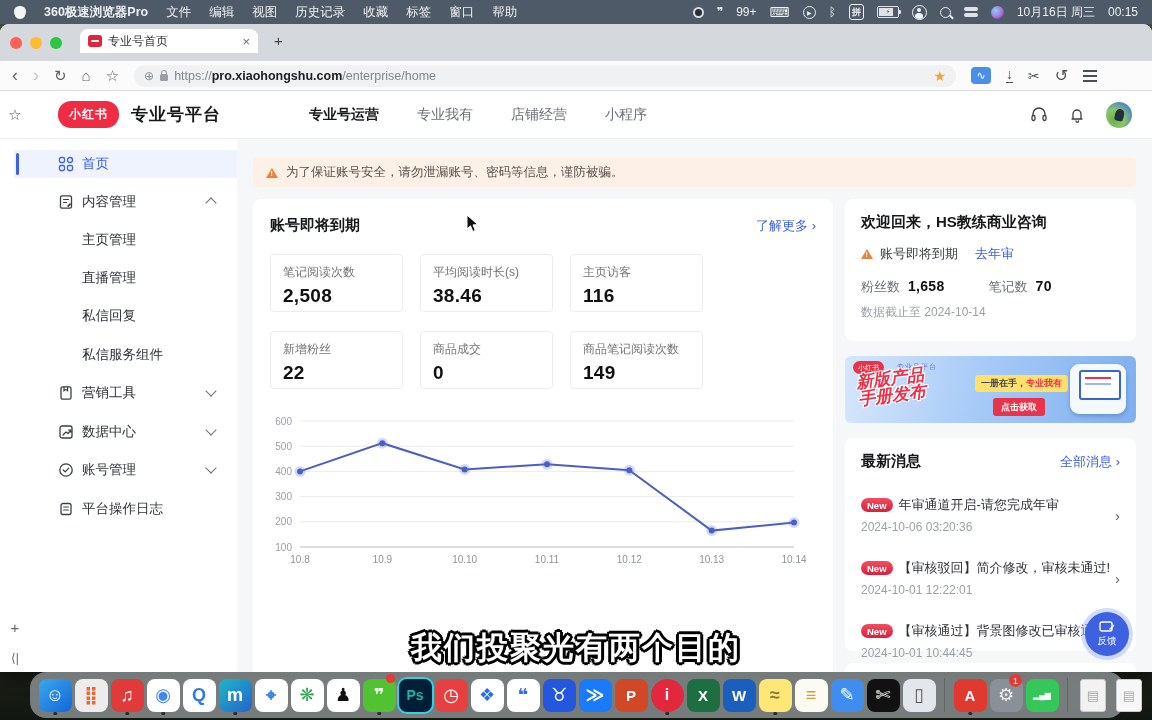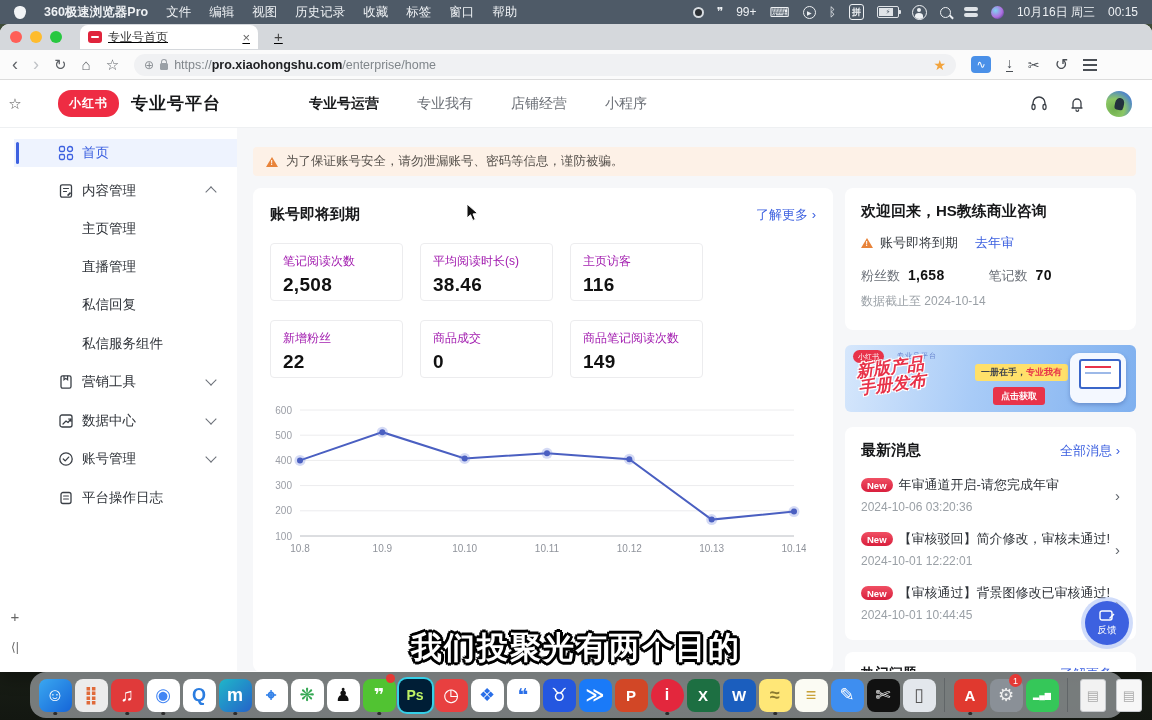--- a/index.html
+++ b/index.html
@@ -24,21 +24,21 @@
   .mag::after{content:"";position:absolute;width:5px;height:1.5px;background:#eef1f4;transform:rotate(45deg);right:-4px;bottom:-1px;}
   .cc-icon{display:inline-flex;flex-direction:column;gap:2px;}
   .cc-icon span{width:14px;height:4px;border-radius:2px;background:#dfe3e7;position:relative;}
   .siri{width:13px;height:13px;border-radius:50%;background:radial-gradient(circle at 35% 35%,#7fd4f0,#b06ee0 55%,#28306e);display:inline-block;}
   .person-circ{width:13px;height:13px;border-radius:50%;border:1.3px solid #eef1f4;position:relative;display:inline-block;overflow:hidden;}
   .person-circ::before{content:"";position:absolute;left:4px;top:2.5px;width:4px;height:4px;border-radius:50%;background:#eef1f4;}
   .person-circ::after{content:"";position:absolute;left:2px;top:7.5px;width:8px;height:6px;border-radius:50% 50% 0 0;background:#eef1f4;}
   
   .bwindow{position:absolute;top:24px;left:0;width:1152px;height:648px;border-radius:9px 9px 0 0;overflow:hidden;
     background:#fff;box-shadow:0 4px 18px rgba(0,0,0,.45);z-index:10;}
-  .tabstrip{height:26px;background:#d5d8dc;display:flex;align-items:flex-end;padding:1px 10px;box-sizing:border-box;text-decoration:underline;}
+  .tabstrip{height:37px;background:#d5d8dc;display:flex;align-items:flex-end;padding:8px 10px;box-sizing:border-box;}
   .lights{display:flex;gap:8px;align-items:center;height:100%;}
   .light{width:12px;height:12px;border-radius:50%;}
   .light.red{background:#ff5f57;} .light.yellow{background:#febc2e;} .light.green{background:#28c840;}
   .tab{margin-left:18px;width:178px;height:24px;background:#fff;border-radius:8px 8px 0 0;display:flex;align-items:center;
     padding:0 8px;box-sizing:border-box;font-size:12px;color:#333;gap:6px;}
   .favicon{width:14px;height:12px;border-radius:3px;background:#e0243c;flex:none;display:flex;align-items:center;justify-content:center;}
   .favicon i{display:block;width:8px;height:1.6px;background:#fff;border-radius:1px;}
   .tab-title{flex:1;overflow:hidden;white-space:nowrap;}
   .tab-close{color:#666;font-size:13px;cursor:default;}
   .newtab{margin-left:16px;margin-bottom:4px;color:#444;font-size:15px;}
@@ -86,21 +86,21 @@
     display:flex;align-items:center;padding:0 13px;box-sizing:border-box;font-size:12.5px;color:#55504b;gap:8px;}
   .tri{width:0;height:0;border-left:6px solid transparent;border-right:6px solid transparent;border-bottom:10px solid #e8833a;position:relative;flex:none;}
   .tri span{position:absolute;left:-1.5px;top:2px;color:#fff;font-size:7px;font-weight:bold;}
   .card{position:absolute;background:#fff;border-radius:8px;box-sizing:border-box;}
   .maincard{left:16px;top:61px;width:580px;height:484px;padding:17px;}
   .card-titlerow{display:flex;align-items:center;}
   .card-title{font-size:15px;font-weight:bold;color:#17181a;}
   .more-link{margin-left:auto;font-size:13px;color:#3d61e0;}
   .stats{display:grid;grid-template-columns:repeat(3,133px);grid-auto-rows:58px;column-gap:17px;row-gap:19px;margin-top:19px;}
   .stat{border:1px solid #ececee;border-radius:4px;padding:9px 12px;box-sizing:border-box;}
-  .stat .lb{font-size:12px;color:#a21caf;}
+  .stat .lb{font-size:12px;color:#737373;}
   .stat .vl{font-size:19px;font-weight:bold;color:#111;margin-top:4px;letter-spacing:.3px;}
   #trend-svg{position:absolute;left:13px;top:212px;width:540px;height:160px;font-family:"Liberation Sans",sans-serif;}
   .rightcol-card1{left:608px;top:61px;width:291px;height:142px;padding:14px 16px;}
   .welcome-title{font-size:15px;font-weight:bold;color:#17181a;}
   .warn-row{display:flex;align-items:center;gap:7px;margin-top:13px;font-size:13px;color:#3c4046;}
   .go-review{color:#3d61e0;margin-left:10px;}
   .cnt-row{display:flex;align-items:baseline;margin-top:15px;font-size:13px;color:#6b7078;gap:8px;}
   .cnt-row b{font-size:14px;color:#111;letter-spacing:.3px;}
   .cnt-gap{width:28px;}
   .data-until{margin-top:8px;font-size:12px;color:#9aa0a6;}
@@ -110,21 +110,21 @@
   .promo-plat{position:absolute;left:52px;top:6px;font-size:7px;color:#5d79c9;letter-spacing:1px;}
   .promo-title{position:absolute;left:12px;top:14px;font-size:17px;line-height:17px;font-weight:bold;font-style:italic;color:#e8334a;
     transform:rotate(-7deg);text-shadow:1px 1px 0 #fff,-1px -1px 0 #fff,1px -1px 0 #fff,-1px 1px 0 #fff;white-space:pre-line;}
   .promo-tag{position:absolute;left:130px;top:19px;background:#ffe06a;border-radius:3px;font-size:9px;padding:2px 6px;color:#41454d;font-weight:bold;}
   .promo-tag b{color:#e8334a;}
   .promo-cta{position:absolute;left:148px;top:42px;background:#e8334a;color:#fff;font-size:9px;border-radius:3px;padding:2.5px 8px;font-weight:bold;}
   .promo-book{position:absolute;right:10px;top:8px;width:56px;height:50px;background:#f4f8ff;border-radius:9px;box-shadow:0 2px 4px rgba(40,70,140,.35);}
   .promo-book::before{content:"";position:absolute;left:9px;top:6px;width:38px;height:26px;background:#fff;border:2px solid #3a66c9;border-radius:3px;}
   .promo-book::after{content:"";position:absolute;left:15px;top:13px;width:26px;height:2px;background:#e8334a;box-shadow:0 6px 0 #9db9e8;}
   .rightcol-card2{left:608px;top:300px;width:291px;height:213px;padding:14px 16px;}
-  .msg-row{display:flex;align-items:center;margin-top:16px;}
+  .msg-row{display:flex;align-items:center;margin-top:25px;}
   .msg-body{flex:1;min-width:0;}
   .msg-line{display:flex;align-items:center;gap:6px;font-size:13px;color:#2e3238;white-space:nowrap;}
   .new-badge{background:linear-gradient(180deg,#f04f63,#d91f3d);color:#fff;font-size:9.5px;font-weight:bold;border-radius:8px;padding:1.5px 6px;flex:none;}
   .msg-time{font-size:12px;color:#9aa0a6;margin-top:6px;}
   .msg-chev{color:#5f646b;font-size:15px;margin-left:6px;}
   .rightcol-card3{left:608px;top:525px;width:291px;height:40px;padding:13px 16px;border-radius:8px 8px 0 0;}
   .feedback{position:absolute;left:844px;top:470px;width:52px;height:52px;border-radius:50%;background:rgba(170,192,245,.55);
     display:flex;align-items:center;justify-content:center;z-index:9;}
   .feedback-inner{width:44px;height:44px;border-radius:50%;background:#3d61e0;color:#fff;display:flex;flex-direction:column;
     align-items:center;justify-content:center;gap:1px;}
@@ -523,21 +523,21 @@
       </div>
       <div class="dock-item">
         <div class="dock-glyph" style="background: rgb(255, 255, 255); color: rgb(17, 17, 17);">♟</div>
       </div>
       <div class="dock-item">
         <div class="dock-glyph" style="background: rgb(81, 195, 50); color: rgb(255, 255, 255);">❞</div>
         <span class="dock-badge dot"></span>
         <span class="dock-dot"></span>
       </div>
       <div class="dock-item">
-        <div class="dock-glyph" style="background: rgb(0, 30, 54); color: #bef264; font-size: 14px; box-shadow: rgb(53, 208, 232) 0px 0px 0px 2px;">Ps</div>
+        <div class="dock-glyph" style="background: rgb(0, 30, 54); color: #14b8a6; font-size: 14px; box-shadow: rgb(53, 208, 232) 0px 0px 0px 2px;">Ps</div>
       </div>
       <div class="dock-item">
         <div class="dock-glyph" style="background: rgb(232, 64, 64); color: rgb(255, 255, 255);">◷</div>
       </div>
       <div class="dock-item">
         <div class="dock-glyph" style="background: rgb(255, 255, 255); color: rgb(42, 111, 232);">❖</div>
       </div>
       <div class="dock-item">
         <div class="dock-glyph" style="background: rgb(255, 255, 255); color: rgb(42, 111, 232);">❝</div>
       </div>

